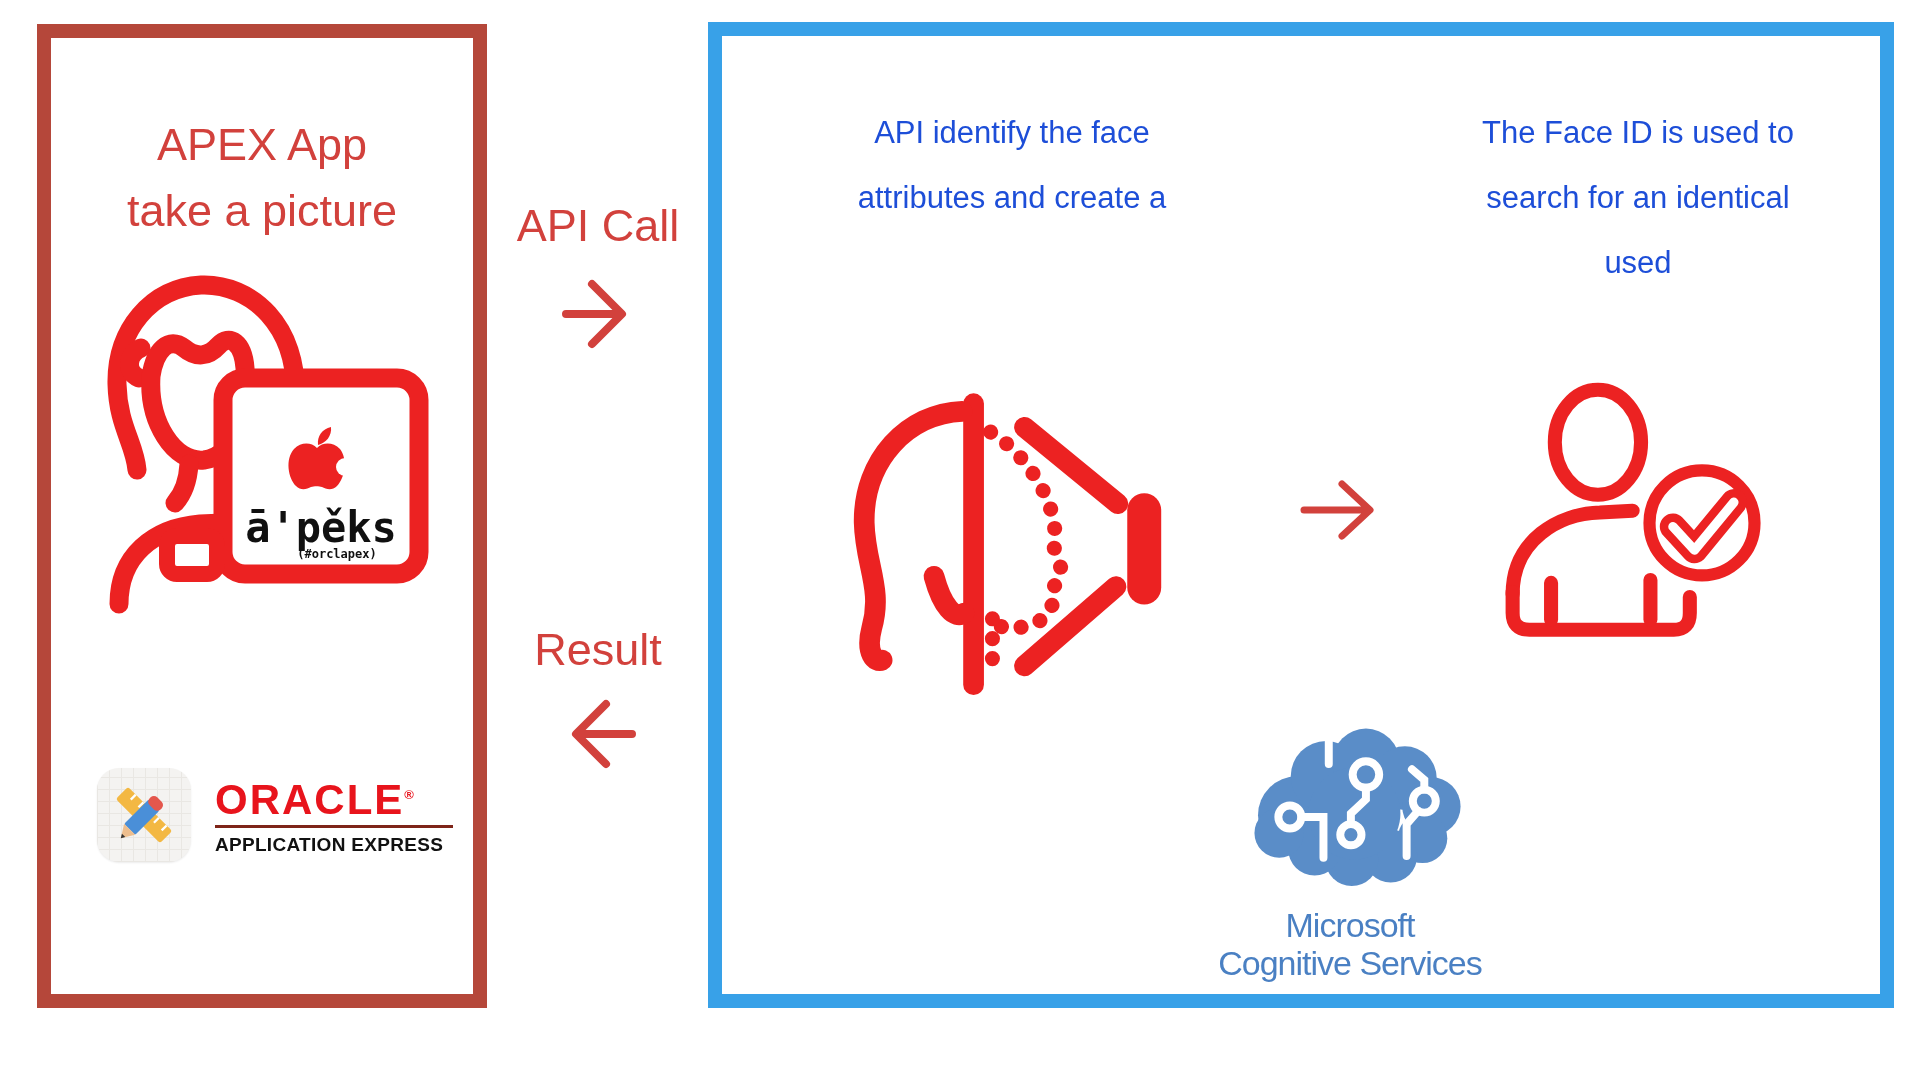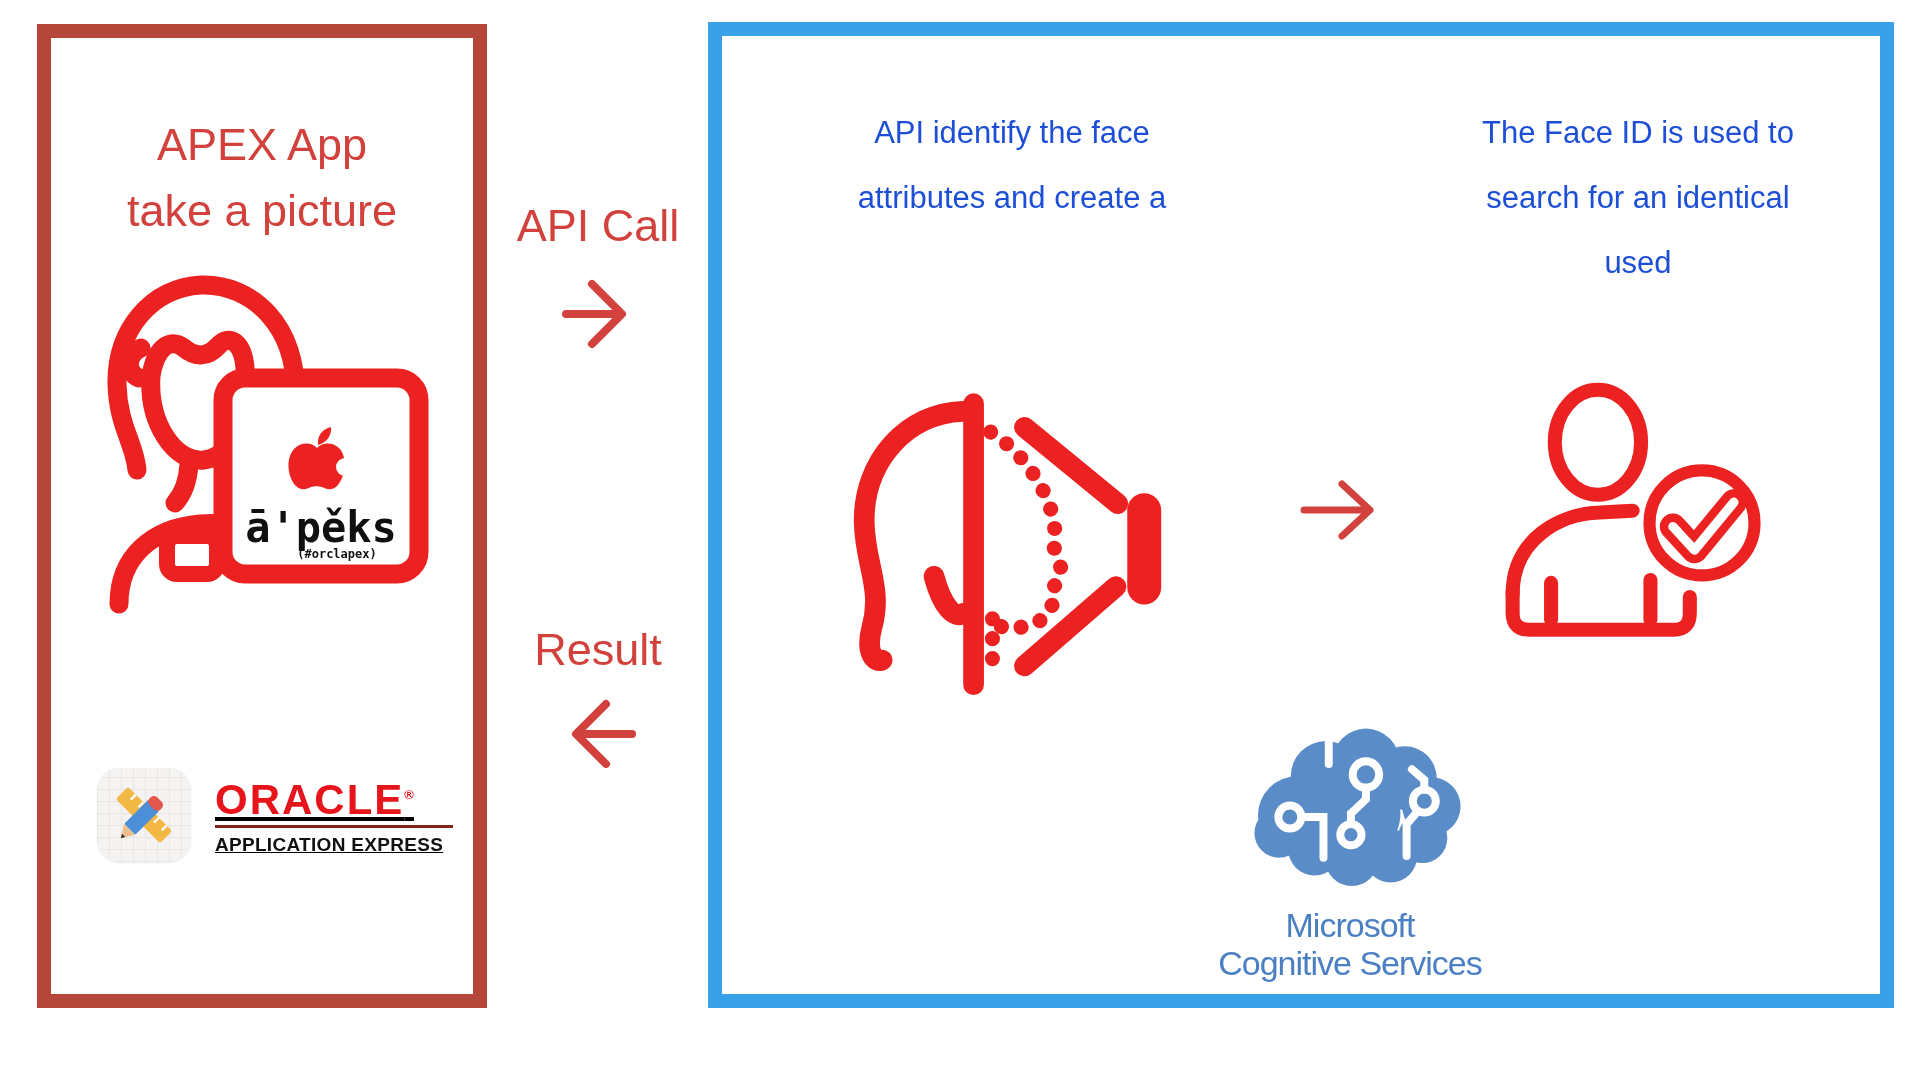--- a/index.html
+++ b/index.html
@@ -9,21 +9,21 @@
   .left-box{left:37px;top:24px;width:450px;height:984px;border:14px solid #b5473a;}
   .right-box{left:708px;top:22px;width:1186px;height:986px;border:14px solid #38a1e8;}
   .box-title{position:absolute;top:74px;left:0;width:100%;text-align:center;
              font-size:45px;line-height:66px;color:#d2413c;}
   .person-laptop{position:absolute;left:54px;top:236px;}
   .oracle-row{position:absolute;left:46px;top:730px;display:flex;align-items:center;gap:24px;}
   .apex-icon{width:94px;height:94px;border-radius:22px;background:#f4f3f1;
              background-image:repeating-linear-gradient(0deg,#e9e7e3 0 1px,transparent 1px 12px),
                               repeating-linear-gradient(90deg,#e9e7e3 0 1px,transparent 1px 12px);
              box-shadow:0 1px 2px rgba(0,0,0,0.08);display:flex;align-items:center;justify-content:center;}
-  .oracle-text{display:flex;flex-direction:column;width:238px;text-decoration:underline;}
+  .oracle-text{display:flex;flex-direction:column;width:238px;}
   .oracle-name{color:#e8141c;font-weight:bold;font-size:42px;letter-spacing:2px;line-height:40px;}
   .oracle-name sup{font-size:13px;letter-spacing:0;}
   .oracle-line{height:3px;background:#7e2418;margin:5px 0 6px 0;width:100%;}
   .oracle-sub{color:#111;font-weight:bold;font-size:19px;letter-spacing:0.3px;}
   .flow-label{position:absolute;width:240px;text-align:center;font-size:45px;color:#d2413c;}
   .api-call-label{left:478px;top:200px;}
   .result-label{left:478px;top:612px;margin-top:12px;}
   .flow-arrow{position:absolute;}
   .step-text{position:absolute;top:64px;width:560px;text-align:center;
              font-size:31px;line-height:65px;color:#1d4ed8;}

